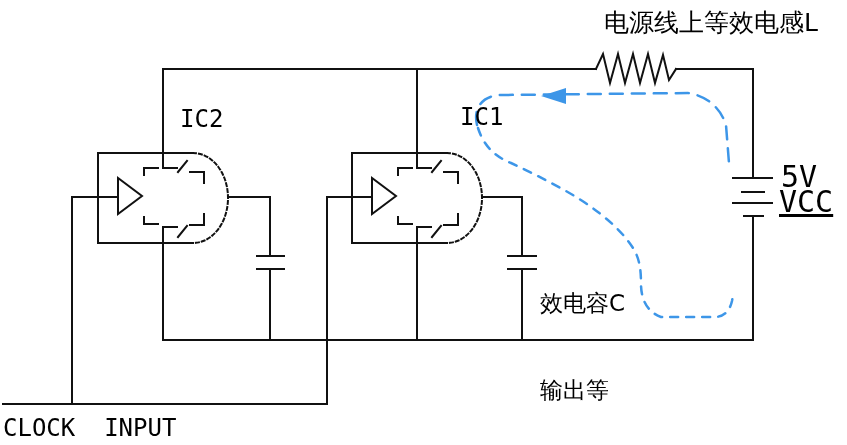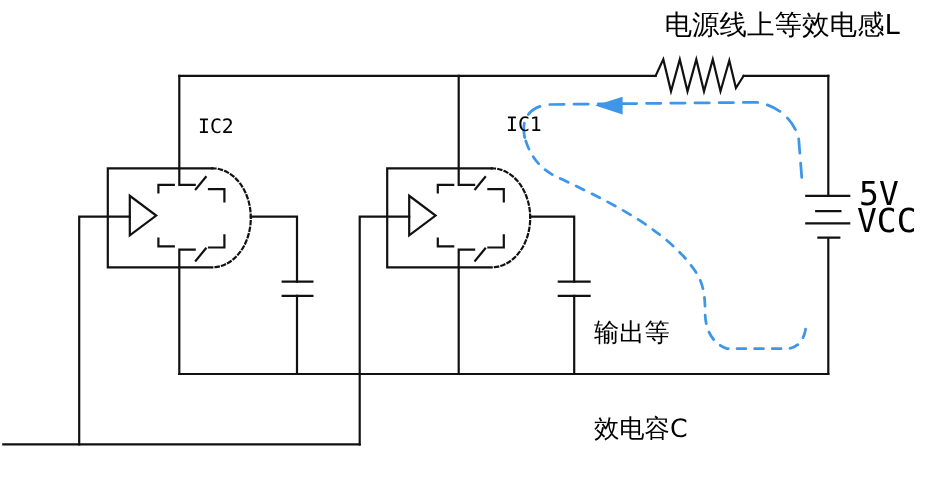--- a/index.html
+++ b/index.html
@@ -13,21 +13,21 @@
   }
   svg.circuit{position:absolute;left:0;top:0;}
   .lbl{
     position:absolute;
     color:#000000;
     white-space:pre;
     line-height:1.0;
   }
   .mono{font-family:"DejaVu Sans Mono", monospace;}
   .cjk{font-family:"DejaVu Sans", sans-serif;}
-  .lbl-ic{font-size:18px;}
+  .lbl-ic{font-size:24px;}
   .lbl-power{font-size:25px;}
   .lbl-supply{font-size:30px;}
   .lbl-cap{font-size:23px;line-height:29px;}
   .lbl-clock{font-size:24px;}
 </style>
 </head>
 <body>
 
 <div class="screen">
 
@@ -108,21 +108,22 @@
   </svg>
 
   <span class="lbl cjk lbl-power" style="left:604px;top:10px;">电源线上等效电感L</span>
 
   <span class="lbl mono lbl-ic" style="left:180px;top:107px;">IC2</span>
 
   <span class="lbl mono lbl-ic" style="left:432px;top:105px;margin-left:28px;">IC1</span>
 
   <span class="lbl mono lbl-supply" style="left:781px;top:162px;">5V</span>
 
-  <span class="lbl mono lbl-supply" style="left:779px;top:187px;">VCC</span>
+  <span class="lbl mono lbl-supply" style="left:779px;top:187px;text-decoration:underline;">VCC</span>
 
   <div class="lbl cjk lbl-cap" style="left:540px;top:231px;">
+    <div>效电容C</div>
     <div>输出等</div>
-    <div>效电容C</div>
     
   </div>
 
+  <span class="lbl mono lbl-clock" style="left:3px;top:416px;">CLOCK  INPUT</span>
 </div>
 
 </body></html>

